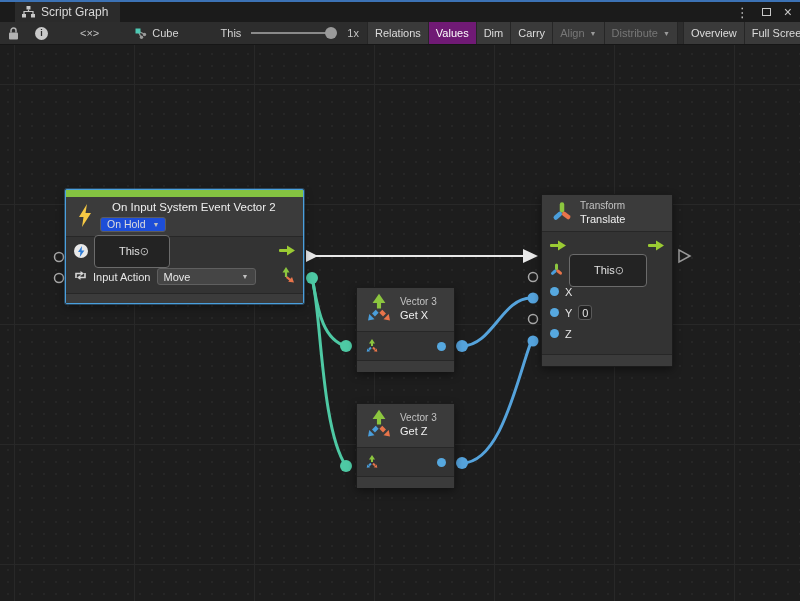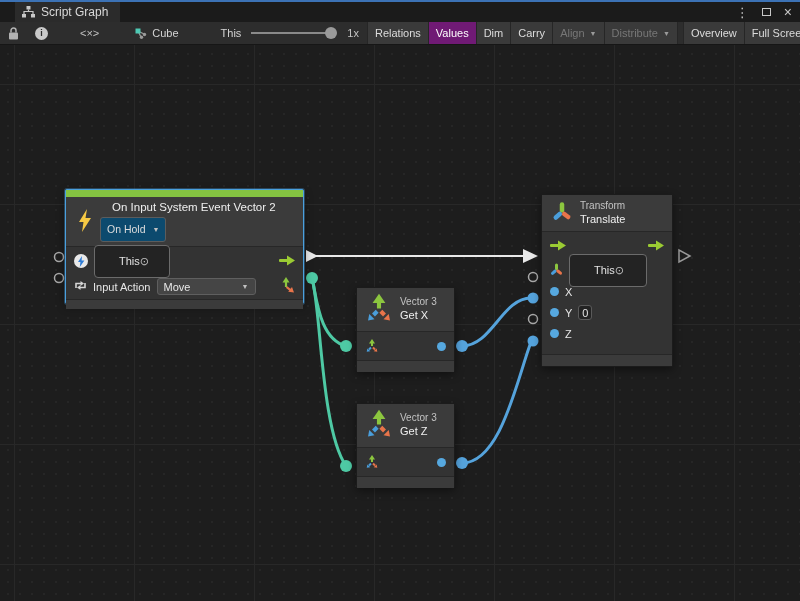--- a/index.html
+++ b/index.html
@@ -52,23 +52,23 @@
           box-shadow:0 3px 8px rgba(0,0,0,.4); }
   .node.selected { border:1px solid #4a9fdd; box-shadow:0 0 0 1px rgba(74,159,221,.35), 0 3px 8px rgba(0,0,0,.4); }
   .evt-bar { height:7px; background:#84c341; flex:none; }
   .node-header { background:#3b3b3b; border-bottom:1px solid #272727; display:flex;
                  align-items:center; gap:8px; padding:5px 10px; flex:none; }
   .hdr-texts { display:flex; flex-direction:column; line-height:1.25; }
   .hdr-cat { font-size:10px; color:#c3c3c3; }
   .hdr-title { font-size:11px; color:#efefef; }
   .node-footer { margin-top:auto; height:10px; background:#3b3b3b; border-top:1px solid #272727; flex:none; }
   .row { display:flex; align-items:center; gap:6px; padding:0 8px; flex:none; }
-  .pill { background:#0c4a6e; border:1px solid #5c5c5c; border-radius:3px; padding:0px 6px;
+  .pill { background:#1d4ed8; border:1px solid #5c5c5c; border-radius:3px; padding:0px 6px;
           font-size:10.5px; color:#dddddd; display:inline-flex; align-items:center; gap:7px;
-          width:fit-content; margin-top:3px; height:25px; }
+          width:fit-content; margin-top:3px; height:15px; }
   .field { background:#232323; border:1px solid #6b6b6b; border-radius:4px; height:33px;
            padding:0 24px; display:flex; align-items:center; justify-content:space-between;
            font-size:11px; color:#e2e2e2; }
   .dropdown { background:#454545; border:1px solid #5f5f5f; border-radius:3px; height:17px;
               padding:0 6px; display:flex; align-items:center; justify-content:space-between;
               font-size:11px; color:#e8e8e8;gap:40px; }
   .target { color:#c0c0c0; font-size:11px; line-height:1; }
   .dd { font-size:7px; color:#c0c0c0; }
   .vdot { width:9px; height:9px; border-radius:50%; background:#56a8df; flex:none; }
   .zero-box { background:#232323; border:1px solid #5a5a5a; border-radius:3px; width:14px; height:15px;

